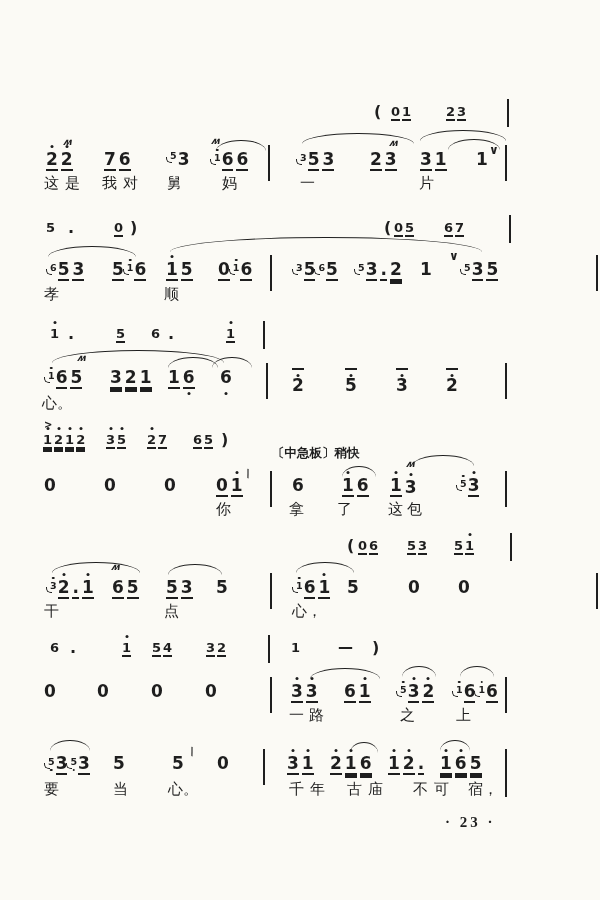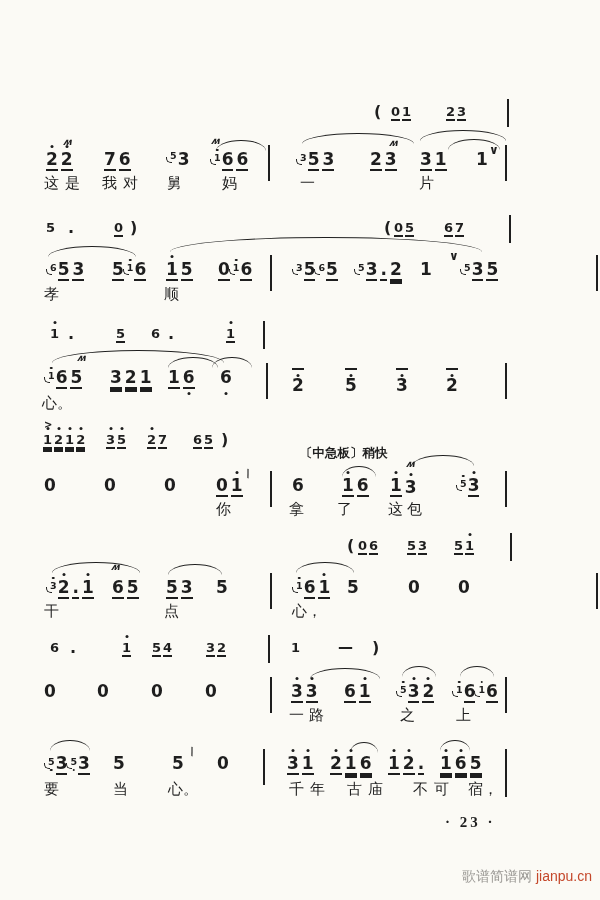--- a/index.html
+++ b/index.html
@@ -306,21 +306,21 @@
         <span class="nw">
           <span class="grace">5<i class="da"></i></span>
           <span class="d u1">3<i class="da"></i></span>
         </span>
       </div>
       <div class="bar" style="left: 505px; top: 471px; height: 36px;"></div>
       <div class="slur" style="left: 342px; top: 466px; width: 34px; height: 10px;"></div>
       <div class="slur" style="left: 412px; top: 455px; width: 62px; height: 10px;"></div>
       <div class="mk accent" style="left: 44px; top: 420px;">&gt;</div>
       <div class="mk tick" style="left: 246px; top: 468px;">\</div>
-      <div class="mk annot" style="left: 300px; top: 447px;">〔中急板〕稍快</div>
+      <div class="mk annot" style="left: 272px; top: 447px;">〔中急板〕稍快</div>
       <div class="mk orn" style="left: 407px; top: 459px;">ʍ</div>
       <div class="ly" style="left: 216px; top: 502px;">你</div>
       <div class="ly" style="left: 289px; top: 502px;">拿</div>
       <div class="ly" style="left: 337px; top: 502px;">了</div>
       <div class="ly" style="left: 388px; top: 502px; letter-spacing: 4px;">这包</div>
       <div class="tx paren" style="left: 347px; top: 538px;">(</div>
       <div class="ng s" style="left: 358px; top: 538px;">
         <span class="d u1">0</span>
         <span class="d u1">6</span>
       </div>
@@ -489,14 +489,13 @@
       <div class="mk tick" style="left: 190px; top: 746px;">\</div>
       <div class="ly" style="left: 44px; top: 782px;">要</div>
       <div class="ly" style="left: 113px; top: 782px;">当</div>
       <div class="ly" style="left: 168px; top: 782px;">心。</div>
       <div class="ly" style="left: 289px; top: 782px; letter-spacing: 6px;">千年</div>
       <div class="ly" style="left: 347px; top: 782px; letter-spacing: 6px;">古庙</div>
       <div class="ly" style="left: 413px; top: 782px; letter-spacing: 6px;">不可</div>
       <div class="ly" style="left: 468px; top: 782px;">宿，</div>
     </div>
   <div class="pagenum">· 23 ·</div>
-  <div class="watermark"><span class="wm-site">歌谱简谱网 </span><span class="wm-domain">jianpu.cn</span></div>
 </div>
 
 </body></html>

